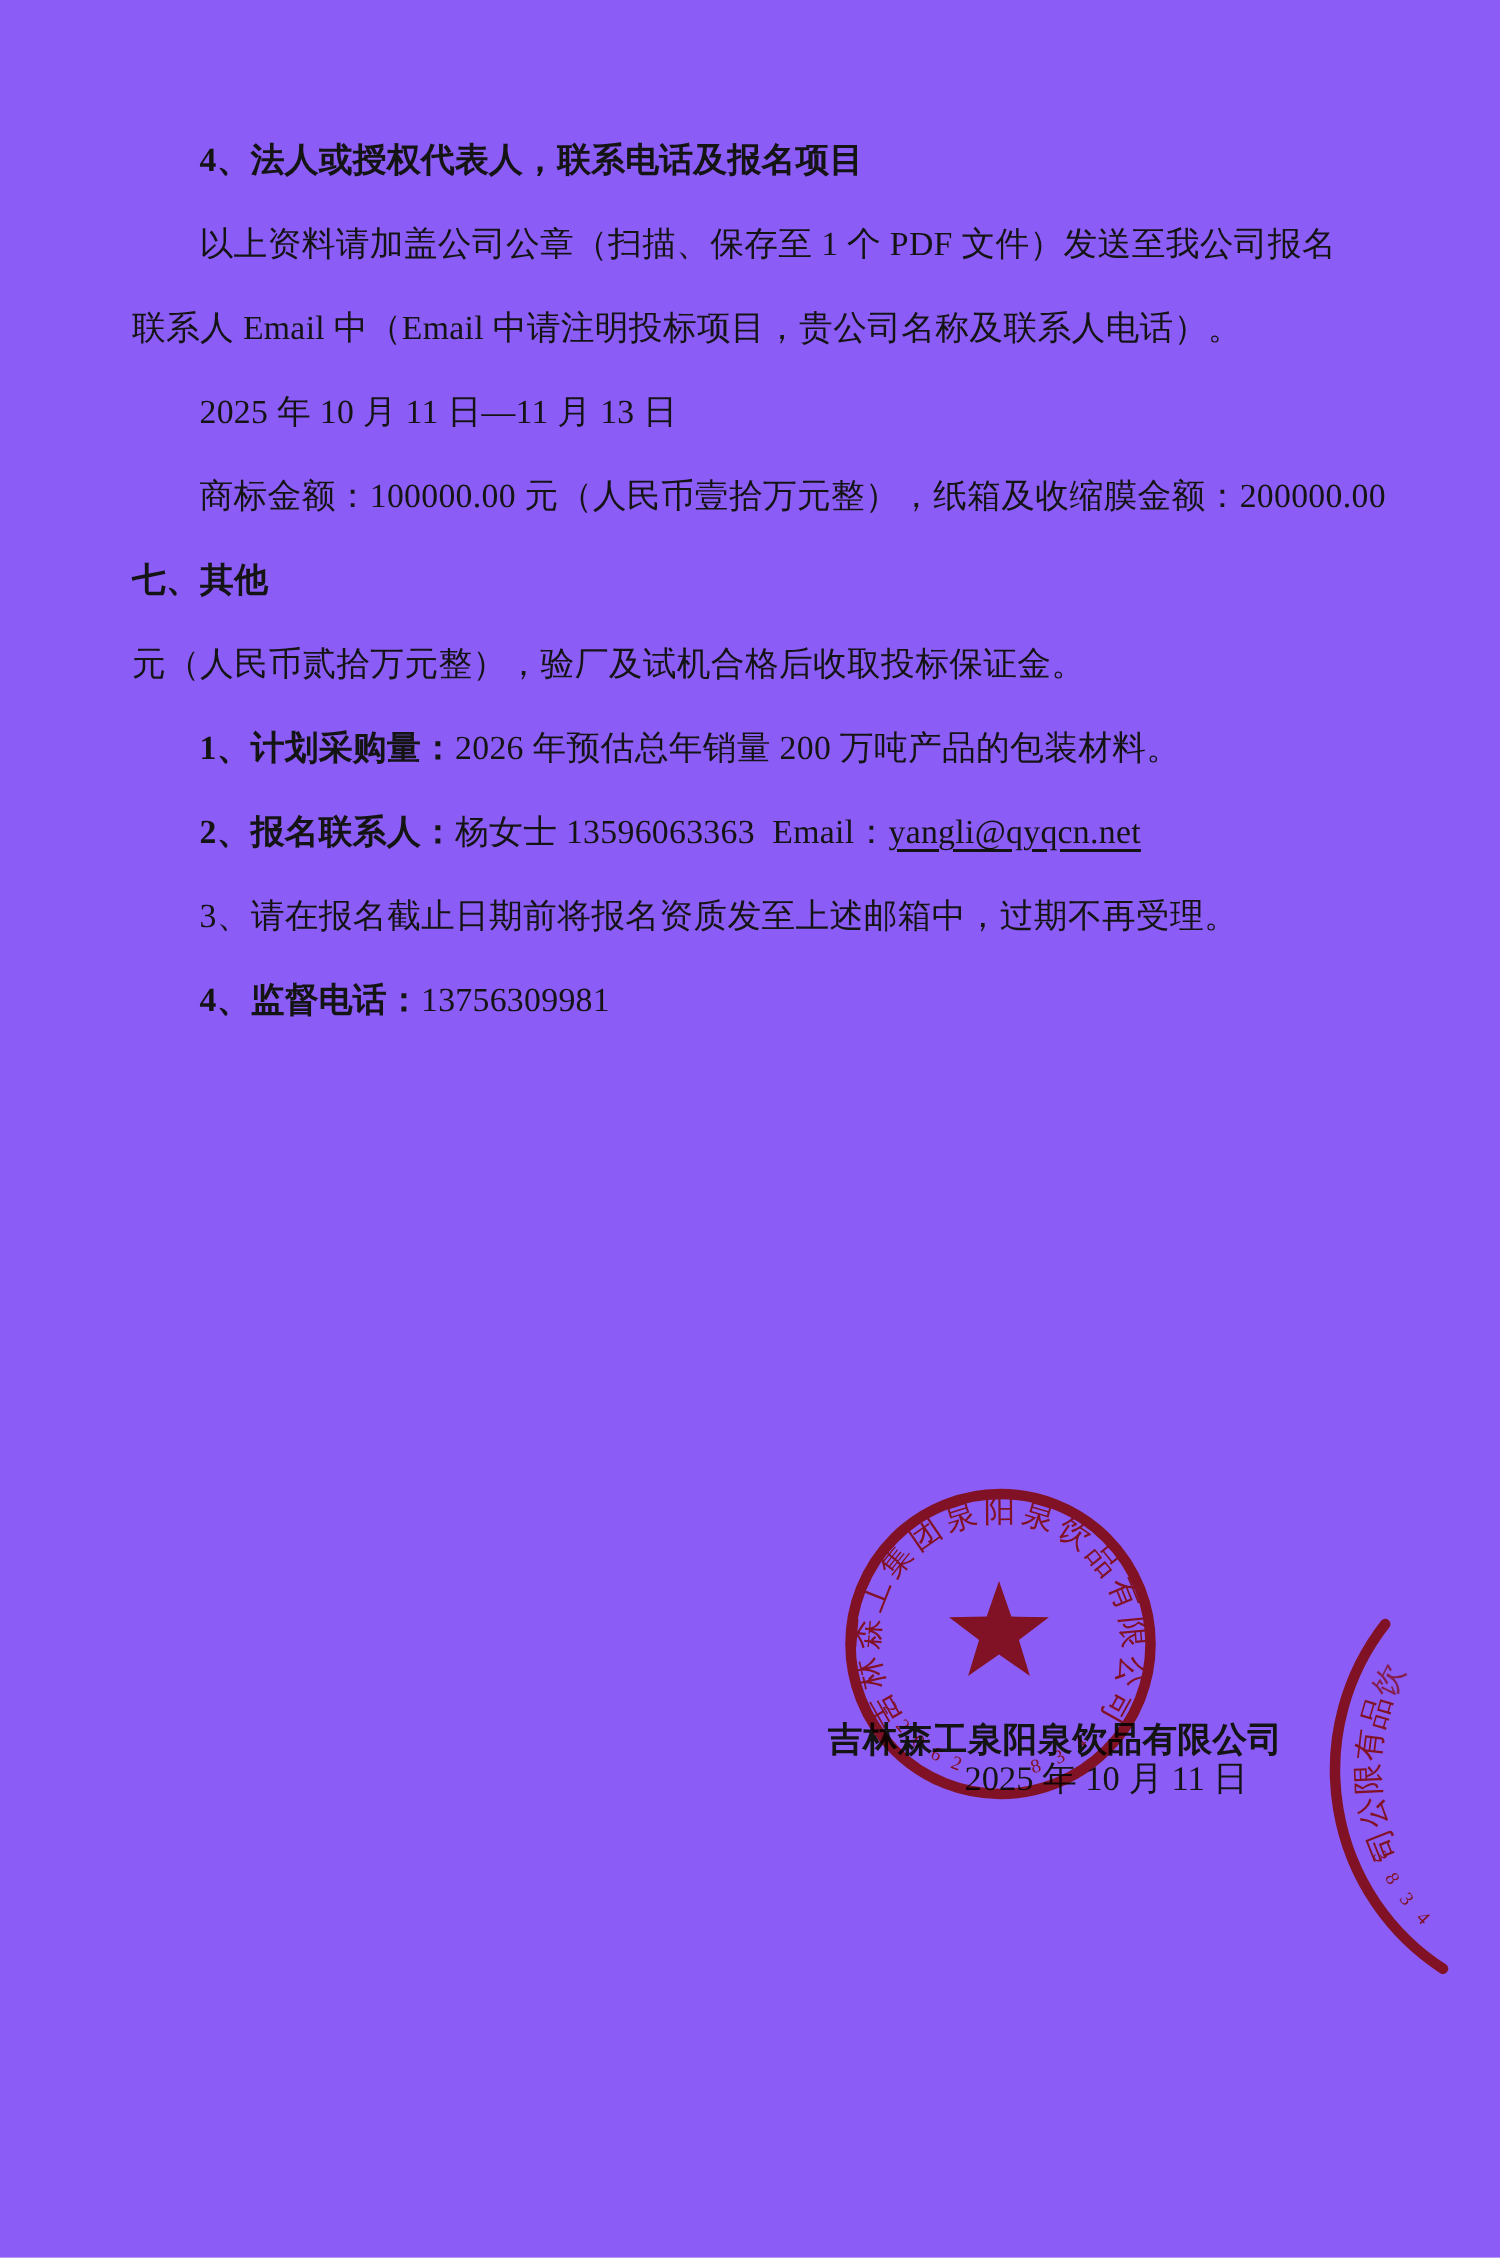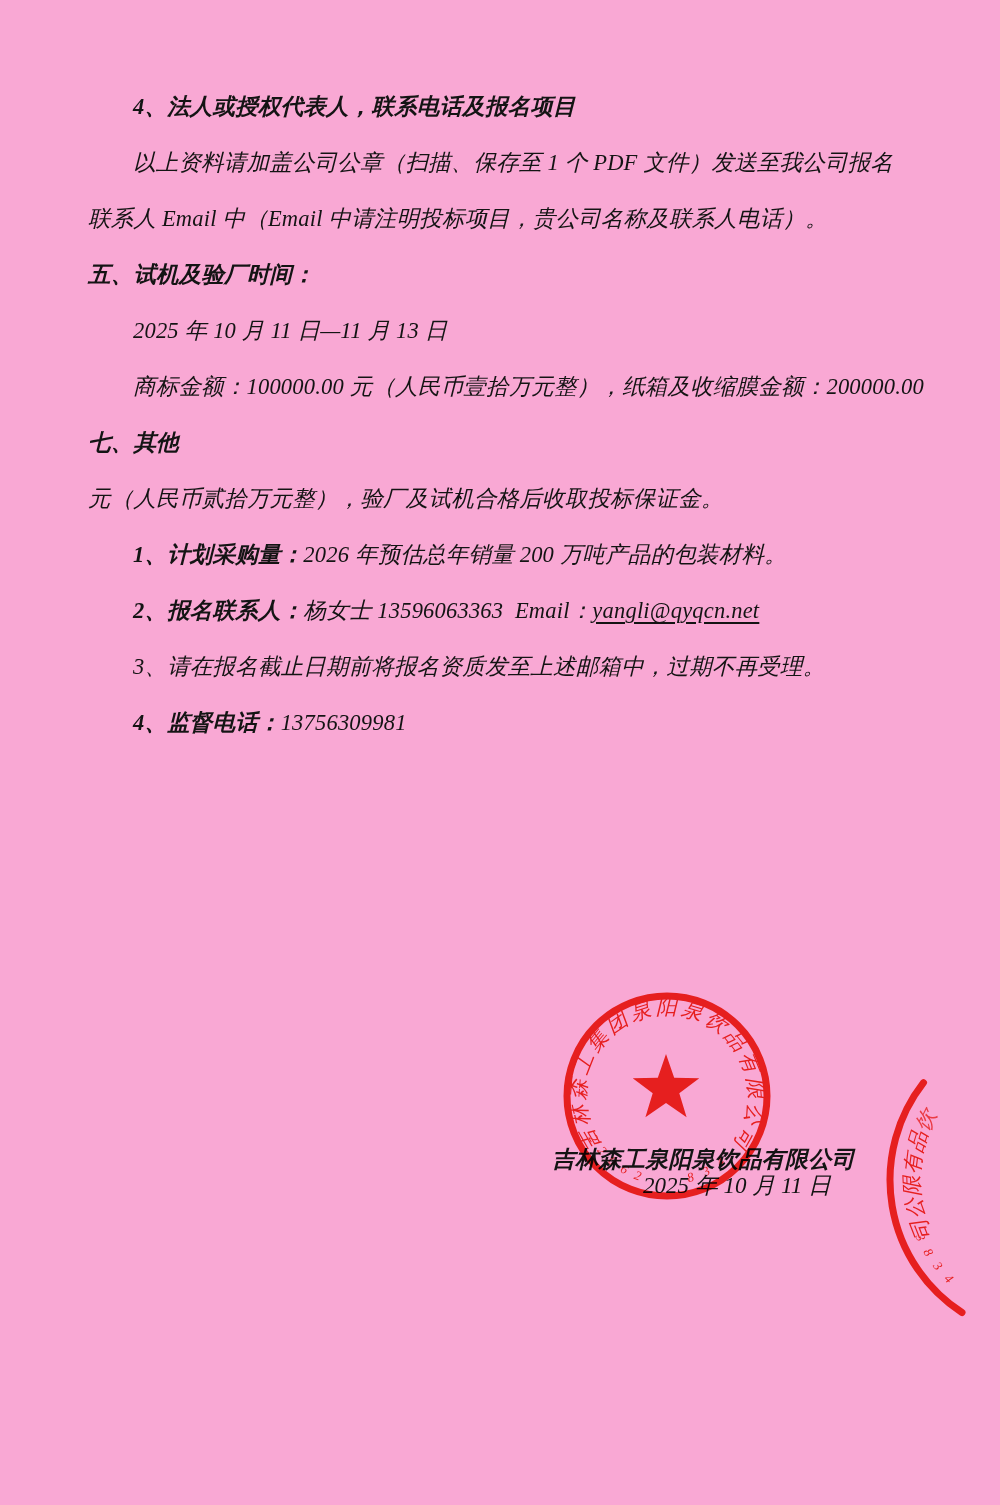--- a/index.html
+++ b/index.html
@@ -1,23 +1,22 @@
 <!DOCTYPE html>
 <html><head>
 <meta charset="utf-8">
 <style>
   html,body { margin:0; padding:0; }
   .page {
     position:relative;
     width:1000px; height:1505px;
-    background:#f9a8d4;
+    background:#8b5cf6;
     overflow:hidden;
     font-family:"Liberation Serif", serif;
     color:#141414;
-    font-style:italic;
   }
   .doc { position:absolute; left:88px; top:79px; }
   .line {
     height:56px; line-height:56px;
     font-size:22.5px;
     white-space:pre;
     letter-spacing:0.2px;
   }
   .indent { padding-left:45px; }
   .b { font-weight:700; }
@@ -43,21 +42,20 @@
 </style>
 </head>
 <body>
 
 <div class="page">
 
   <div class="doc">
     <div class="line indent"><span class="b">4、法人或授权代表人，联系电话及报名项目</span></div>
     <div class="line indent">以上资料请加盖公司公章（扫描、保存至 1 个 PDF 文件）发送至我公司报名</div>
     <div class="line">联系人 Email 中（Email 中请注明投标项目，贵公司名称及联系人电话）。</div>
-    <div class="line b">五、试机及验厂时间：</div>
     <div class="line indent">2025 年 10 月 11 日—11 月 13 日</div>
     <div class="line indent">商标金额：100000.00 元（人民币壹拾万元整），纸箱及收缩膜金额：200000.00</div>
     <div class="line b">七、其他</div>
     <div class="line">元（人民币贰拾万元整），验厂及试机合格后收取投标保证金。</div>
     <div class="line indent"><span class="b">1、计划采购量：</span><span>2026 年预估总年销量 200 万吨产品的包装材料。</span></div>
     <div class="line indent"><span class="b">2、报名联系人：</span><span>杨女士 13596063363  Email：</span><span class="u">yangli@qyqcn.net</span></div>
     <div class="line indent">3、请在报名截止日期前将报名资质发至上述邮箱中，过期不再受理。</div>
     <div class="line indent"><span class="b">4、监督电话：</span><span>13756309981</span></div>
   </div>
 

